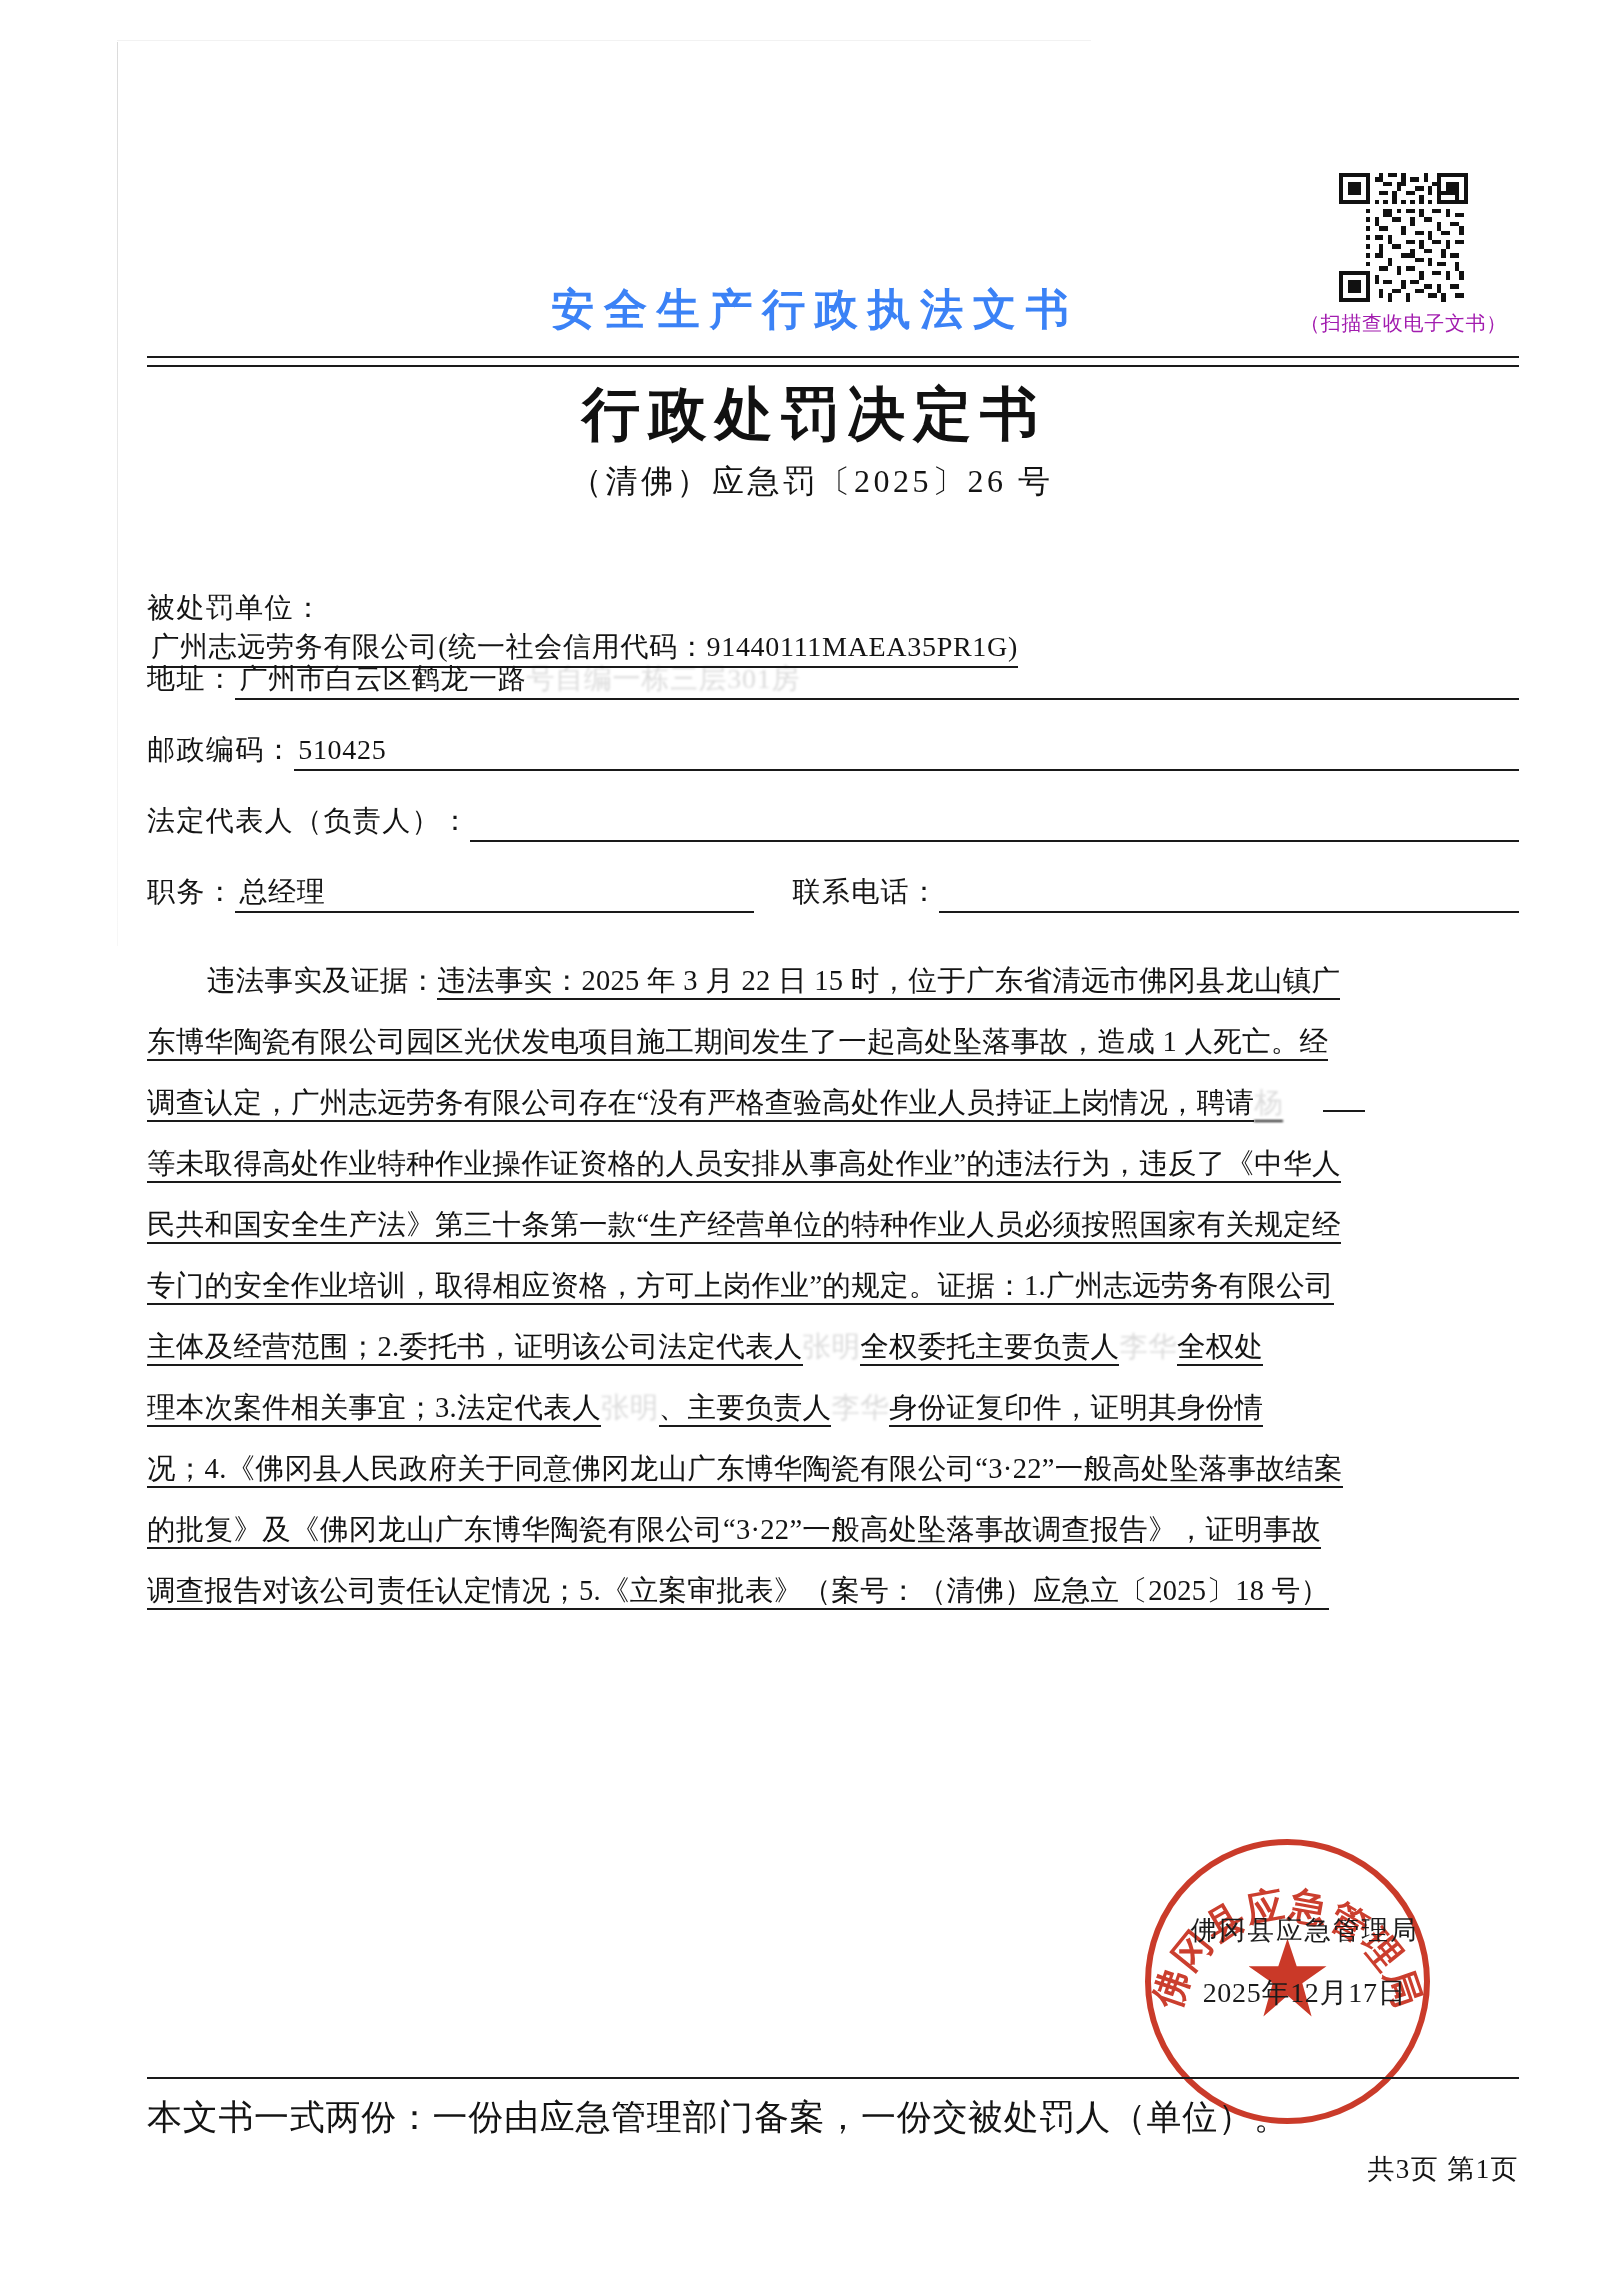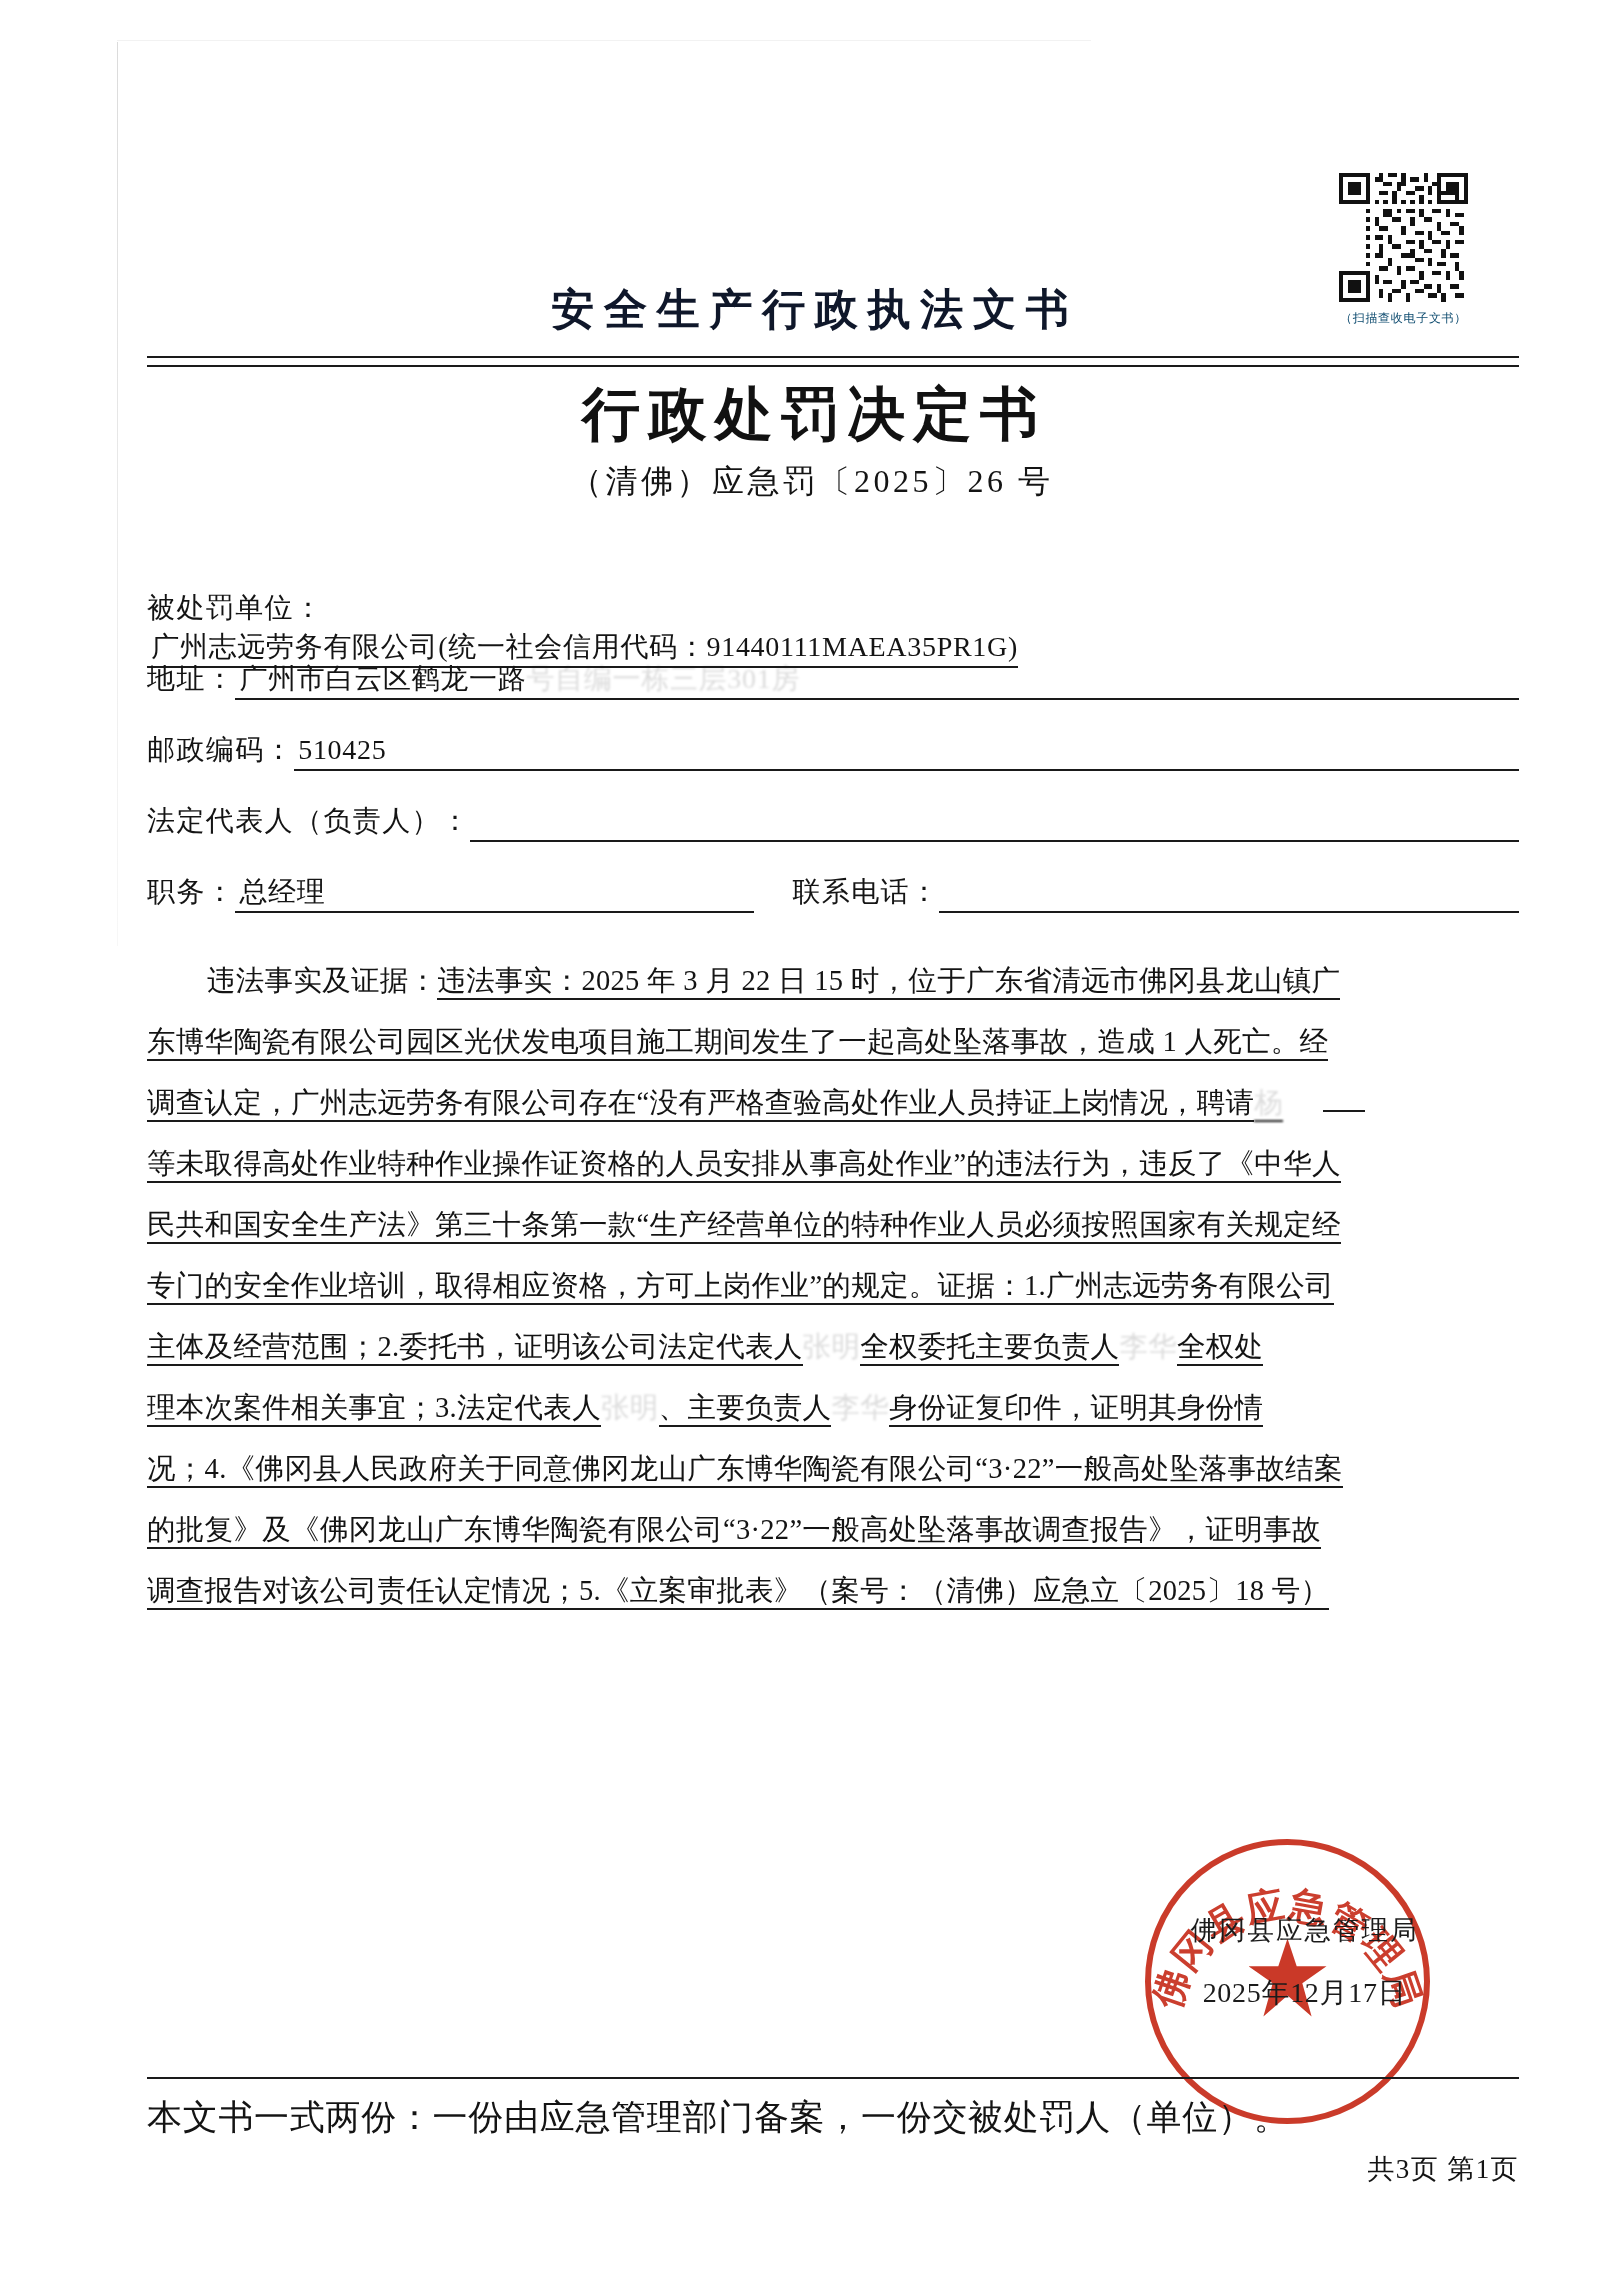--- a/index.html
+++ b/index.html
@@ -48,40 +48,40 @@
     text-align: center;
   }
   .qr-img {
     width: 129px;
     height: 129px;
     margin: 0 auto;
     display: block;
   }
   .qr-caption {
     margin-top: 8.3px;
-    font-size: 12px;
+    font-size: 20px;
     font-family: Liberation Serif, serif;
-    color: #0c4a6e;
+    color: #a21caf;
     letter-spacing: 0.7px;
     white-space: nowrap;
   }
 
   
   .doc-kind {
     position: absolute;
     left: 0;
     top: 281px;
     width: 1620px;
     text-align: center;
     font-size: 43px;
     font-weight: bold;
     letter-spacing: 9.7px;
     text-indent: 9.7px;
     font-family: "Liberation Sans", "DejaVu Sans", sans-serif;
-    color: #0f172a;
+    color: #3b82f6;
   }
 
   .double-rule {
     position: absolute;
     left: 147px;
     top: 356px;
     width: 1372px;
     height: 7px;
     border-top: 2.1px solid #1a1a1a;
     border-bottom: 2.1px solid #1a1a1a;

